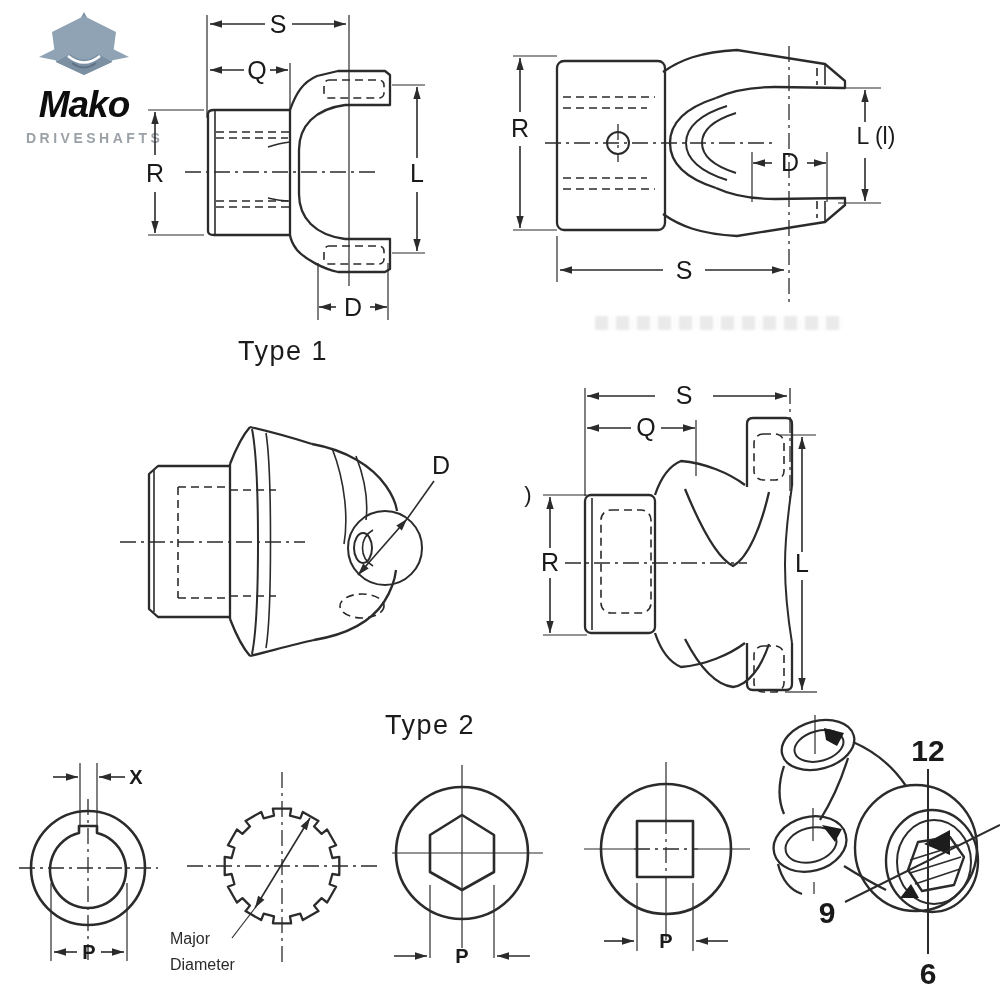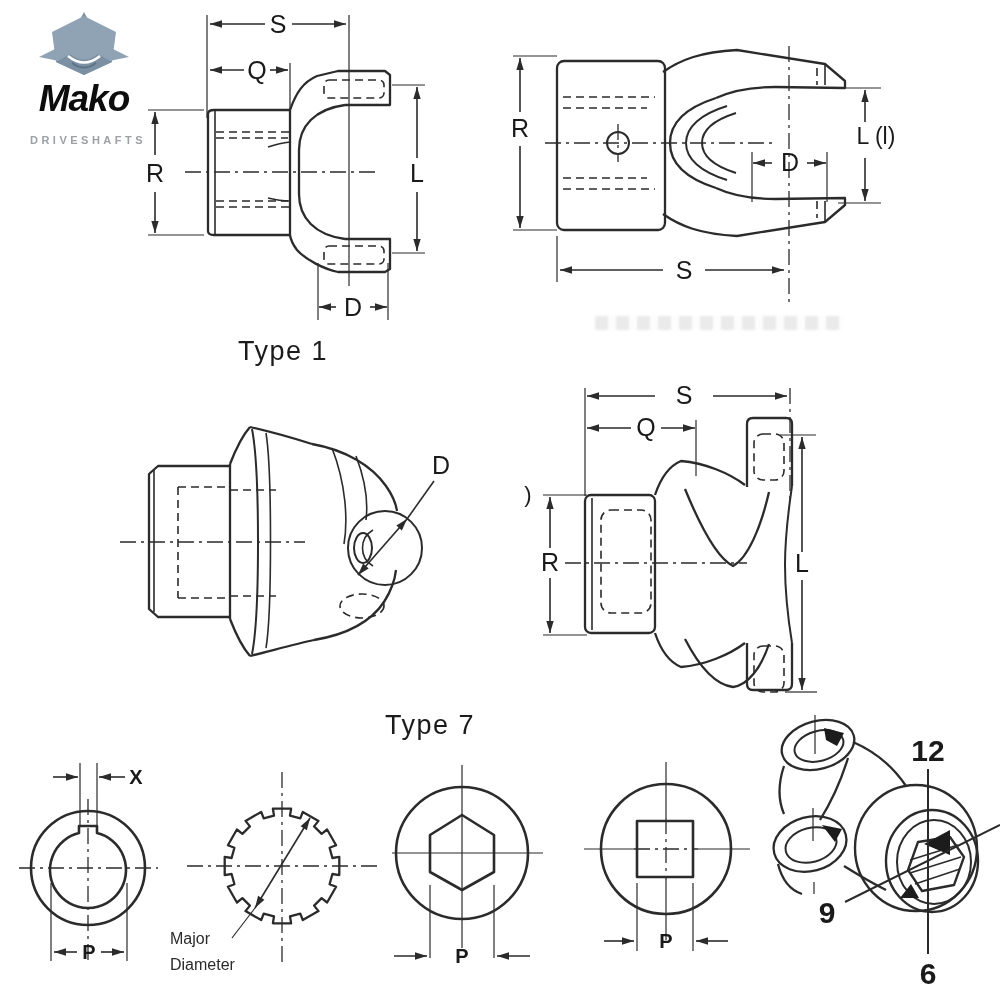--- a/index.html
+++ b/index.html
@@ -28,23 +28,23 @@
   .major-label{position:absolute;left:170px;top:926px;width:120px;font-size:16px;color:#2b2b2b;
                line-height:26px}
   .watermark{position:absolute;left:595px;top:316px;width:248px;height:14px;border-radius:2px;
              background:repeating-linear-gradient(90deg,rgba(150,150,150,.28) 0 13px,
                         rgba(205,205,205,.07) 13px 21px);
              filter:blur(1.2px);opacity:.7}
   
   .logo{position:absolute;left:18px;top:8px;width:132px;height:128px}
   .logo-shark{display:block;margin:4px auto 0 auto}
   .logo-brand{text-align:center;font-size:37px;font-weight:800;font-style:italic;
-              letter-spacing:-1px;color:#0d0d0d;line-height:34px;margin-top:2px}
-  .logo-sub{text-align:center;font-size:11px;font-weight:bold;letter-spacing:3.5px;
-            color:#9ba1a7;padding-left:8px;margin-top:18px}
+              letter-spacing:-1px;color:#0d0d0d;line-height:34px;margin-top:8px}
+  .logo-sub{text-align:center;font-size:14px;font-weight:bold;letter-spacing:3.5px;
+            color:#9ba1a7;padding-left:8px;margin-top:8px}
 </style>
 </head>
 <body>
 
 <div class="canvas">
 
   <div class="logo">
     <svg class="logo-shark" width="92" height="68" viewBox="0 0 92 68">
       <polygon points="46,0 53,13 39,13" fill="#7d93a5"></polygon>
       <polygon points="46,4 78,20 74,50 46,63 18,50 14,20" fill="#8fa3b4"></polygon>
@@ -383,16 +383,16 @@
     <g>
       <line class="ln w2" x1="170" y1="77" x2="170" y2="262"></line>
       <line class="ln w2" x1="87" y1="210" x2="242" y2="133"></line>
     </g>
     <text class="clock" x="170" y="69" text-anchor="middle">12</text>
     <text class="clock" x="69" y="231" text-anchor="middle">9</text>
     <text class="clock" x="170" y="292" text-anchor="middle">6</text>
   </svg>
 
   <div class="caption" style="left:238px;top:336px">Type 1</div>
-  <div class="caption" style="left:385px;top:710px">Type 7</div>
+  <div class="caption" style="left:385px;top:710px">Type 2</div>
   <div class="watermark"></div>
 
 </div>
 
 </body></html>

